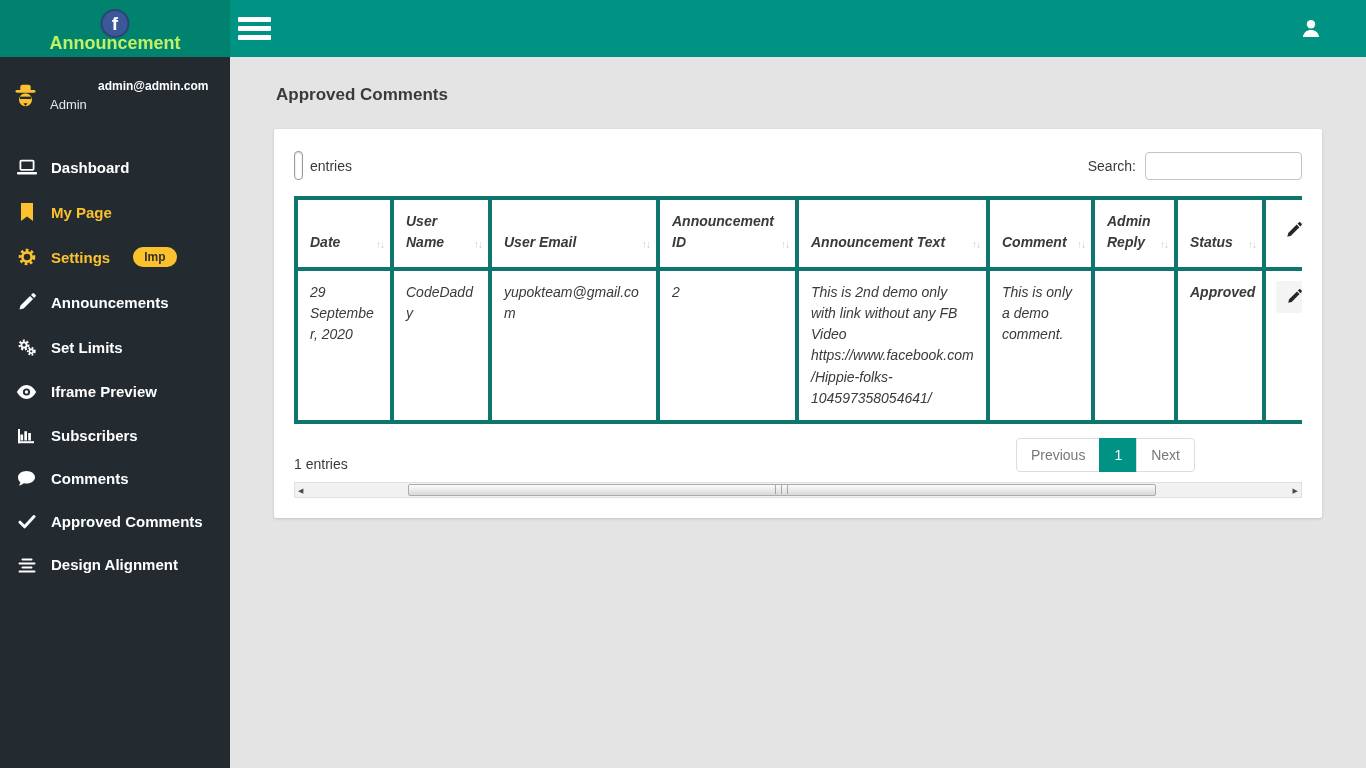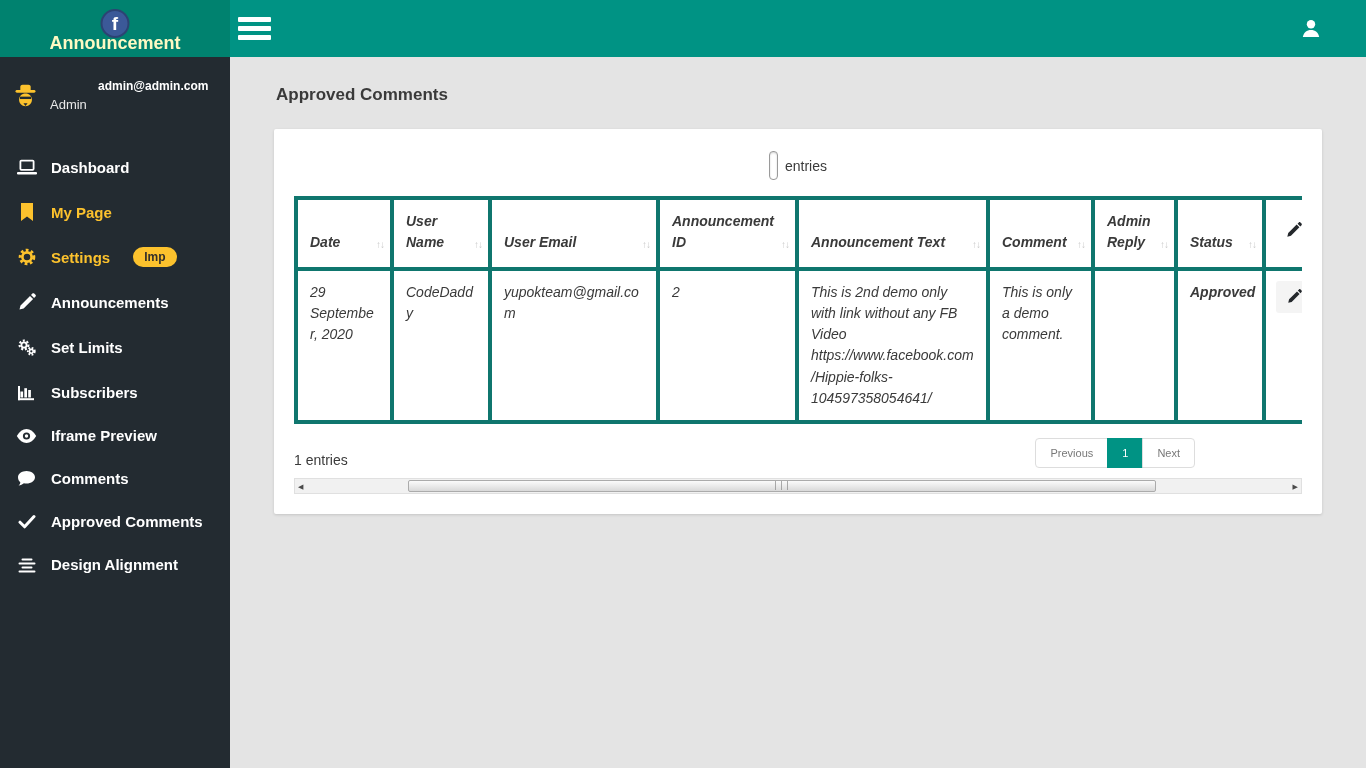--- a/index.html
+++ b/index.html
@@ -6,61 +6,61 @@
   html,body { width:1366px; height:768px; overflow:hidden; }
   body { font-family:"Liberation Sans", sans-serif; background:#E4E4E4; color:#3A3A3A; }
   .app { display:flex; width:1366px; height:768px; }
 
   
   .sidebar { width:230px; flex-shrink:0; background:#232B31; color:#fff; display:flex; flex-direction:column; }
   .brand { height:57px; background:#00826F; position:relative; flex-shrink:0; }
   .fb-circle { position:absolute; top:9px; left:50%; transform:translateX(-50%); width:29px; height:29px;
                border-radius:50%; background:#3B5998; color:#fff; display:flex; align-items:center; justify-content:center;
                font-size:19px; font-weight:bold; border:2px solid #2c4373; }
-  .brand-title { position:absolute; bottom:3px; width:100%; text-align:center; color:#fef9c3; font-size:18px; font-weight:bold; }
+  .brand-title { position:absolute; bottom:3px; width:100%; text-align:center; color:#bef264; font-size:18px; font-weight:bold; }
   .user-block { display:flex; align-items:center; gap:11px; padding:22px 12px 14px 12px; }
   .user-text .email { font-size:12px; font-weight:bold;margin-left:48px; }
   .user-text .role { font-size:13px; margin-top:4px; color:#e8e8e8; }
   .nav { margin-top:18px; }
   .nav-item { display:flex; align-items:center; gap:14px; padding:13px 16px; font-size:15px; color:#fff; cursor:pointer;font-weight:bold; }
   .nav-item .icon { width:21px; display:flex; justify-content:center; align-items:center; flex-shrink:0; }
   .nav-item.accent { color:#FCC22D; font-weight:bold;align-items:center; }
   .badge-imp { background:#FCC22D; color:#33302A; font-size:12px; font-weight:bold; padding:3px 11px; border-radius:11px; margin-left:9px; }
 
   
   .main { flex:1; display:flex; flex-direction:column; }
   .topbar { height:57px; background:#009384; flex-shrink:0; display:flex; align-items:center; justify-content:space-between; padding:0 44px 0 8px; }
   .hamburger { width:33px; cursor:pointer; }
   .hamburger div { height:5px; background:#fff; margin:4px 0; border-radius:1px; }
   .content { padding:26px 44px 0 44px; }
   .page-title { font-size:17px; font-weight:bold; color:#3A3A3A; margin:2px 0 24px 2px; }
 
   
   .card { background:#fff; width:1048px; border-radius:2px; box-shadow:0 1px 3px rgba(0,0,0,.14); padding:22px 20px 20px 20px; }
-  .card-top { display:flex; justify-content:space-between; align-items:center; margin-bottom:16px;flex-direction:column; }
+  .card-top { display:flex; justify-content:space-between; align-items:center; margin-bottom:16px; }
   .entries-group { display:flex; align-items:center; gap:7px; font-size:14px; }
   .entries-select { width:9px; height:29px; border:1px solid #9a9a9a; border-radius:4px; background:#fff; box-shadow:inset 0 1px 2px rgba(0,0,0,.18); }
   .search-group { display:flex; align-items:center; gap:9px; font-size:14px; }
   .search-input { width:157px; height:28px; border:1px solid #c3c3c3; border-radius:4px; outline:none; padding:0 6px; font-size:14px; }
 
   .table-wrap { width:100%; overflow:hidden; }
   table { border-collapse:collapse; width:1028px; table-layout:fixed; font-size:14px; color:#3A3A3A; }
   th, td { border:4px solid #0f766e; text-align:left; padding:11px 12px; vertical-align:top; line-height:1.52;font-style:italic; }
   th { font-weight:bold; vertical-align:bottom; position:relative; padding-right:24px; padding-bottom:13px; }
   th .sort { position:absolute; right:6px; bottom:14px; color:#C9C9C9; font-size:10px; letter-spacing:-1px; font-weight:normal; }
   td.wrap { word-wrap:break-word; overflow-wrap:break-word; }
   td.status { font-weight:bold; }
   th.edit-col { text-align:center; vertical-align:middle; padding:11px 8px; }
   td.edit-col { text-align:center; vertical-align:top; padding:10px 6px; }
   .edit-btn { width:36px; height:32px; background:#F4F4F4; border:none; border-radius:3px; display:inline-flex; align-items:center; justify-content:center; cursor:pointer; }
 
   .card-footer { display:flex; justify-content:space-between; align-items:flex-end; margin-top:14px; }
   .info-text { font-size:14px; }
   .pagination { display:flex; margin-right:107px; }
-  .page-btn { border:1px solid #DDDDDD; background:#fff; color:#787878; font-size:11px; padding:8px 14px; margin-left:-1px; cursor:pointer; font-family:"Liberation Sans", sans-serif; }
+  .page-btn { border:1px solid #DDDDDD; background:#fff; color:#787878; font-size:14px; padding:8px 14px; margin-left:-1px; cursor:pointer; font-family:"Liberation Sans", sans-serif; }
   .page-btn.first { border-radius:4px 0 0 4px; }
   .page-btn.last { border-radius:0 4px 4px 0; }
   .page-btn.active { background:#009384; border-color:#009384; color:#fff; }
 
   .scrollbar { margin-top:10px; height:16px; background:#F1F1F1; border:1px solid #E0E0E0; position:relative; display:flex; align-items:center; justify-content:space-between; padding:0 3px; }
   .sb-arrow { font-size:7px; color:#4a4a4a; cursor:pointer; line-height:1; }
   .sb-thumb { position:absolute; left:113px; width:748px; height:12px; top:1px;
               background:linear-gradient(#FBFBFB,#D9D9D9); border:1px solid #ABABAB; border-radius:2px;
               display:flex; align-items:center; justify-content:center; cursor:pointer; }
   .sb-grip { color:#8A8A8A; font-size:8px; letter-spacing:1px; line-height:1; font-family:"DejaVu Sans Mono", monospace; }
@@ -143,40 +143,40 @@
             <circle cx="7" cy="8" r="2.6" stroke-width="1.8"></circle>
             <circle cx="14.3" cy="14.3" r="3.4" stroke-width="2" stroke-dasharray="1.7 1.5"></circle>
             <circle cx="14.3" cy="14.3" r="1.9" stroke-width="1.6"></circle>
           </svg>
         </span>
         <span>Set Limits</span>
       </div>
 
       <div class="nav-item">
         <span class="icon">
+          <svg width="21" height="16" viewBox="0 0 21 16">
+            <path d="M.8 8C3.5 3.3 6.7 1 10.5 1s7 2.3 9.7 7c-2.7 4.7-5.9 7-9.7 7S3.5 12.7.8 8z" fill="currentColor"></path>
+            <circle cx="10.5" cy="8" r="3.6" fill="#232B31"></circle>
+            <circle cx="10.5" cy="8" r="1.7" fill="currentColor"></circle>
+          </svg>
+        </span>
+        <span>Iframe Preview</span>
+      </div>
+
+      <div class="nav-item">
+        <span class="icon">
           <svg width="19" height="18" viewBox="0 0 19 18" fill="currentColor">
             <rect x="3.4" y="8.5" width="2.7" height="6"></rect>
             <rect x="7.3" y="5.2" width="2.7" height="9.3"></rect>
             <rect x="11.2" y="7" width="2.7" height="7.5"></rect>
             <rect x="1" y="15.2" width="16" height="2"></rect>
             <rect x="1" y="3" width="2" height="14.2"></rect>
           </svg>
         </span>
         <span>Subscribers</span>
-      </div>
-
-      <div class="nav-item">
-        <span class="icon">
-          <svg width="21" height="16" viewBox="0 0 21 16">
-            <path d="M.8 8C3.5 3.3 6.7 1 10.5 1s7 2.3 9.7 7c-2.7 4.7-5.9 7-9.7 7S3.5 12.7.8 8z" fill="currentColor"></path>
-            <circle cx="10.5" cy="8" r="3.6" fill="#232B31"></circle>
-            <circle cx="10.5" cy="8" r="1.7" fill="currentColor"></circle>
-          </svg>
-        </span>
-        <span>Iframe Preview</span>
       </div>
 
       <div class="nav-item">
         <span class="icon">
           <svg width="19" height="17" viewBox="0 0 19 17">
               <path d="M9.5 1C14.2 1 18 3.8 18 7.3s-3.8 6.3-8.5 6.3c-.9 0-1.8-.1-2.6-.3C5.4 14.4 3.7 15.4 1.6 15.6c1-.9 1.6-2 1.8-3.2C1.9 11.2 1 9.4 1 7.3 1 3.8 4.8 1 9.5 1z" fill="currentColor"></path>
             </svg>
         </span>
         <span>Comments</span>
       </div>
@@ -222,20 +222,24 @@
 
     <div class="content">
       <h1 class="page-title">Approved Comments</h1>
 
       <div class="card">
 
         <div class="card-top">
           <div class="entries-group">
             <span class="entries-select"></span>
             <span>entries</span>
+          </div>
+          <div class="search-group">
+            <span>Search:</span>
+            <input class="search-input" type="text" value="" style="">
           </div>
         </div>
 
         <div class="table-wrap">
           <table>
             <colgroup>
               <col style="width:96px">
                 <col style="width:98px">
                 <col style="width:168px">
                 <col style="width:139px">

